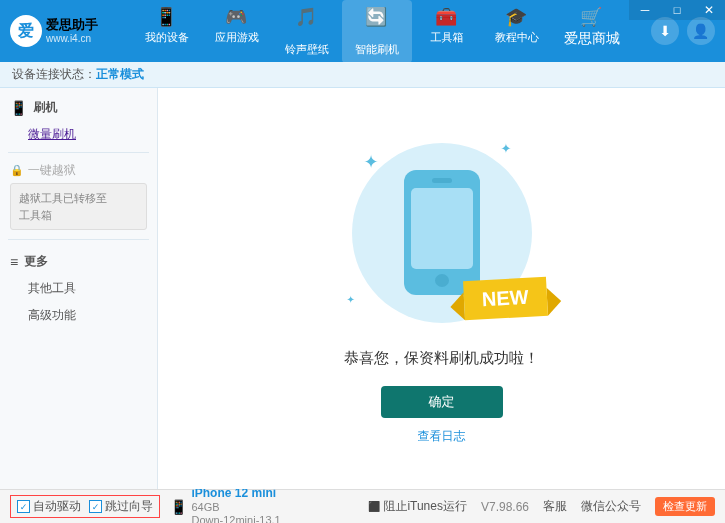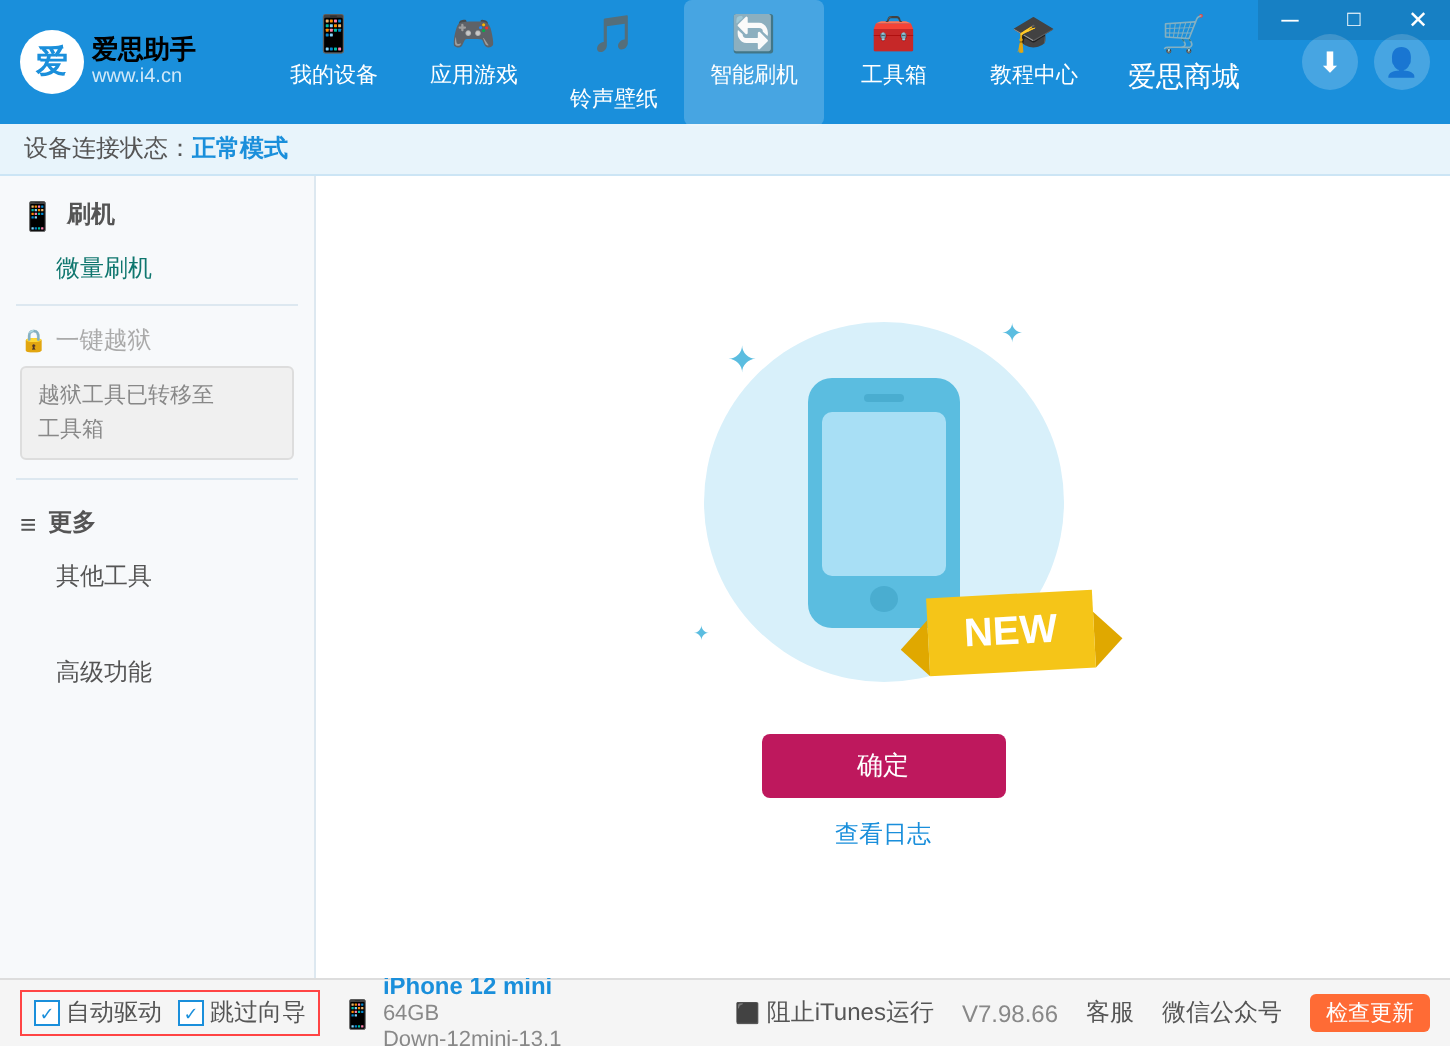--- a/index.html
+++ b/index.html
@@ -29,21 +29,21 @@
     <div style="display:flex; flex-direction:column; align-items:center; padding:6px 12px; cursor:pointer; color:white; border-radius:4px; min-width:70px;">
       <span style="font-size:18px;">🎮</span>
       <span style="font-size:11px; margin-top:2px;">应用游戏</span>
     </div>
     <div style="display:flex; flex-direction:column; align-items:center; padding:6px 12px; cursor:pointer; color:white; border-radius:4px; min-width:70px;">
       <span style="font-size:18px;">🎵</span>
       <span style="font-size:11px; margin-top:14px;">铃声壁纸</span>
     </div>
     <div style="display:flex; flex-direction:column; align-items:center; padding:6px 12px; cursor:pointer; color:white; border-radius:4px; min-width:70px; background:rgba(255,255,255,0.2);">
       <span style="font-size:18px;">🔄</span>
-      <span style="font-size:11px; margin-top:2px;">智能刷机</span>
+      <span style="font-size:11px; margin-top:14px;">智能刷机</span>
     </div>
     <div style="display:flex; flex-direction:column; align-items:center; padding:6px 12px; cursor:pointer; color:white; border-radius:4px; min-width:70px;">
       <span style="font-size:18px;">🧰</span>
       <span style="font-size:11px; margin-top:2px;">工具箱</span>
     </div>
     <div style="display:flex; flex-direction:column; align-items:center; padding:6px 12px; cursor:pointer; color:white; border-radius:4px; min-width:70px;">
       <span style="font-size:18px;">🎓</span>
       <span style="font-size:11px; margin-top:2px;">教程中心</span>
     </div>
     <div style="display:flex; flex-direction:column; align-items:center; padding:6px 12px; cursor:pointer; color:white; border-radius:4px; min-width:70px;">
@@ -71,21 +71,21 @@
 
 <div style="display:flex; height:calc(523px - 62px - 26px - 34px);">
 
   <div style="width:158px; background:#f7f9fb; border-right:1px solid #dde8f0; overflow-y:auto; flex-shrink:0;">
 
     <div style="padding-top:6px;">
       <div style="display:flex; align-items:center; padding:5px 10px; color:#555; font-size:12px; font-weight:bold;">
         <span style="margin-right:6px; color:#1a8fdb; font-size:14px;">📱</span>
         <span>刷机</span>
       </div>
-      <div style="padding:5px 10px 5px 28px; color:#0f766e; cursor:pointer; font-size:12px;">
+      <div style="padding:5px 10px 5px 28px; color:#4c1d95; cursor:pointer; font-size:12px;text-decoration:underline;">
         <span>微量刷机</span>
       </div>
     </div>
 
     <div style="height:1px; background:#dde8f0; margin:4px 8px;"></div>
 
     <div style="padding:5px 10px;">
       <div style="display:flex; align-items:center; color:#aaa; font-size:12px;">
         <span style="margin-right:4px; font-size:11px;">🔒</span>
         <span>一键越狱</span>
@@ -96,21 +96,21 @@
     <div style="height:1px; background:#dde8f0; margin:4px 8px;"></div>
 
     <div style="padding-top:4px;">
       <div style="display:flex; align-items:center; padding:5px 10px; color:#555; font-size:12px; font-weight:bold;">
         <span style="margin-right:6px; color:#555; font-size:14px;">≡</span>
         <span>更多</span>
       </div>
       <div style="padding:5px 10px 5px 28px; color:#555; cursor:pointer; font-size:12px;">
         <span>其他工具</span>
       </div>
-      <div style="padding:5px 10px 5px 28px; color:#555; cursor:pointer; font-size:12px;margin-top:21px;">
+      <div style="padding:5px 10px 5px 28px; color:#555; cursor:pointer; font-size:12px;">
         <span>高级功能</span>
       </div>
     </div>
   </div>
 
   <div style="flex:1; display:flex; flex-direction:column; align-items:center; justify-content:center; background:white; position:relative;">
 
     <div style="position:relative; width:200px; height:200px; margin-bottom:16px;">
 
       <div style="width:180px; height:180px; background:#d8f0fa; border-radius:50%; position:absolute; top:10px; left:10px; display:flex; align-items:center; justify-content:center;">
@@ -134,22 +134,23 @@
           
           <div style="position:absolute; bottom:0; left:-14px; width:0; height:0; border-right:14px solid #e0a800; border-top:14px solid transparent; border-bottom:14px solid transparent;"></div>
           <div style="position:absolute; bottom:0; right:-14px; width:0; height:0; border-left:14px solid #e0a800; border-top:14px solid transparent; border-bottom:14px solid transparent;"></div>
           
           <div style="position:absolute; top:4px; left:6px; color:white; font-size:10px;">★</div>
           <div style="position:absolute; top:4px; right:6px; color:white; font-size:10px;">★</div>
         </div>
       </div>
     </div>
 
+    <div style="font-size:15px; color:#333; margin-bottom:18px; font-weight:500;">恭喜您，保资料刷机成功啦！</div>
 
-    <button style="background:#be185d; color:white; border:none; padding:7px 48px; border-radius:4px; font-size:13px; cursor:pointer; margin-bottom:10px; font-family:Liberation Serif, serif;">确定</button>
+    <button style="background:#0f766e; color:white; border:none; padding:7px 48px; border-radius:4px; font-size:13px; cursor:pointer; margin-bottom:10px; font-family:Liberation Serif, serif;">确定</button>
 
     <span style="color:#1a8fdb; font-size:12px; cursor:pointer;">查看日志</span>
   </div>
 </div>
 
 <div style="height:34px; background:#f5f5f5; border-top:1px solid #ddd; display:flex; align-items:center; justify-content:space-between; padding:0 10px;">
 
   <div style="display:flex; align-items:center; gap:0;">
 
     <div style="border:1px solid #ff4444; padding:2px 6px; display:flex; align-items:center; gap:8px; margin-right:10px;">

